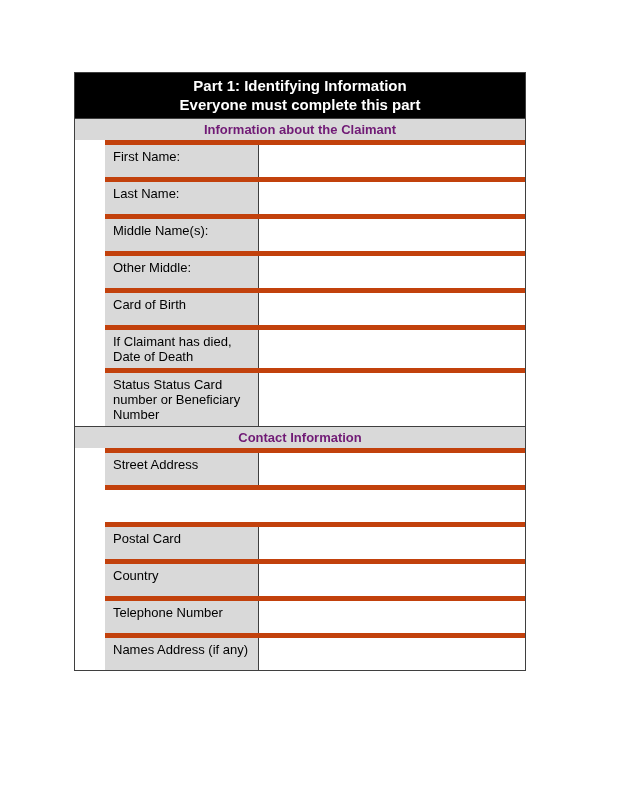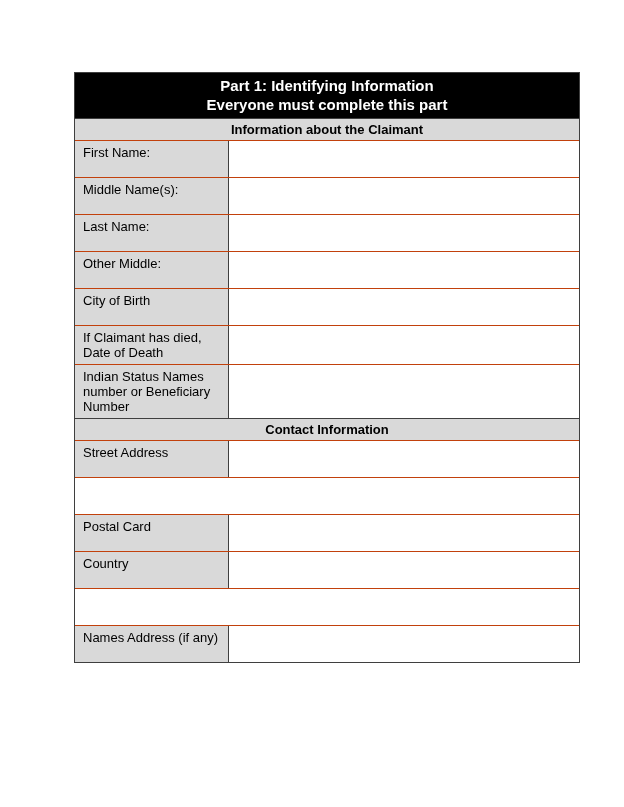--- a/index.html
+++ b/index.html
@@ -11,48 +11,49 @@
   }
   .page {
     position: relative;
     width: 624px; height: 807px;
     background: #ffffff;
     overflow: hidden;
   }
   .form {
     position: absolute;
     left: 74px; top: 72px;
-    width: 506px;
+    width: 452px;
     border: 1px solid #3f3f3f;
     background: #ffffff;
   }
   .form-header {
     background: #000000;
     color: #ffffff;
     text-align: center;
     font-weight: bold;
     font-size: 15px;
     line-height: 19px;
     padding: 3px 4px 4px 4px;
   }
   .section-header {
     background: #d9d9d9;
-    color: #000000;
+    color: #701a75;
     text-align: center;
     font-weight: bold;
     font-size: 13px;
     line-height: 15px;
     padding: 3px 4px;
     border-top: 1px solid #3f3f3f;
   }
   .form-row {
     display: flex;
     align-items: stretch;
     min-height: 37px;
-    border-top: 1px solid #c2410c;
+    border-top: 5px solid #c2410c;
+    margin-left: 30px;
   }
   .row-label {
     flex: 0 0 154px;
     background: #d9d9d9;
     border-right: 1px solid #3f3f3f;
     font-size: 13px;
     line-height: 15px;
     padding: 4px 6px 4px 8px;
     color: #000000;
   }
@@ -71,60 +72,61 @@
       <div>Part 1: Identifying Information</div>
       <div>Everyone must complete this part</div>
     </div>
     <div id="form-body">
         <div class="section-header">Information about the Claimant</div>
         <div class="form-row">
           <div class="row-label">First Name:</div>
           <div class="row-value"></div>
         </div>
         <div class="form-row">
-          <div class="row-label">Middle Name(s):</div>
+          <div class="row-label">Last Name:</div>
           <div class="row-value"></div>
         </div>
         <div class="form-row">
-          <div class="row-label">Last Name:</div>
+          <div class="row-label">Middle Name(s):</div>
           <div class="row-value"></div>
         </div>
         <div class="form-row">
           <div class="row-label">Other Middle:</div>
           <div class="row-value"></div>
         </div>
         <div class="form-row">
-          <div class="row-label">City of Birth</div>
+          <div class="row-label">Card of Birth</div>
           <div class="row-value"></div>
         </div>
         <div class="form-row">
           <div class="row-label">If Claimant has died, Date of Death</div>
           <div class="row-value"></div>
         </div>
         <div class="form-row">
-          <div class="row-label">Indian Status Names number or Beneficiary Number</div>
+          <div class="row-label">Status Status Card number or Beneficiary Number</div>
           <div class="row-value"></div>
         </div>
         <div class="section-header">Contact Information</div>
         <div class="form-row">
           <div class="row-label">Street Address</div>
           <div class="row-value"></div>
         </div>
         <div class="form-row">
           <div class="row-value"></div>
         </div>
         <div class="form-row">
           <div class="row-label">Postal Card</div>
           <div class="row-value"></div>
         </div>
         <div class="form-row">
           <div class="row-label">Country</div>
           <div class="row-value"></div>
         </div>
         <div class="form-row">
+          <div class="row-label">Telephone Number</div>
           <div class="row-value"></div>
         </div>
         <div class="form-row">
           <div class="row-label">Names Address (if any)</div>
           <div class="row-value"></div>
         </div>
       </div>
   </div>
 </div>
 

